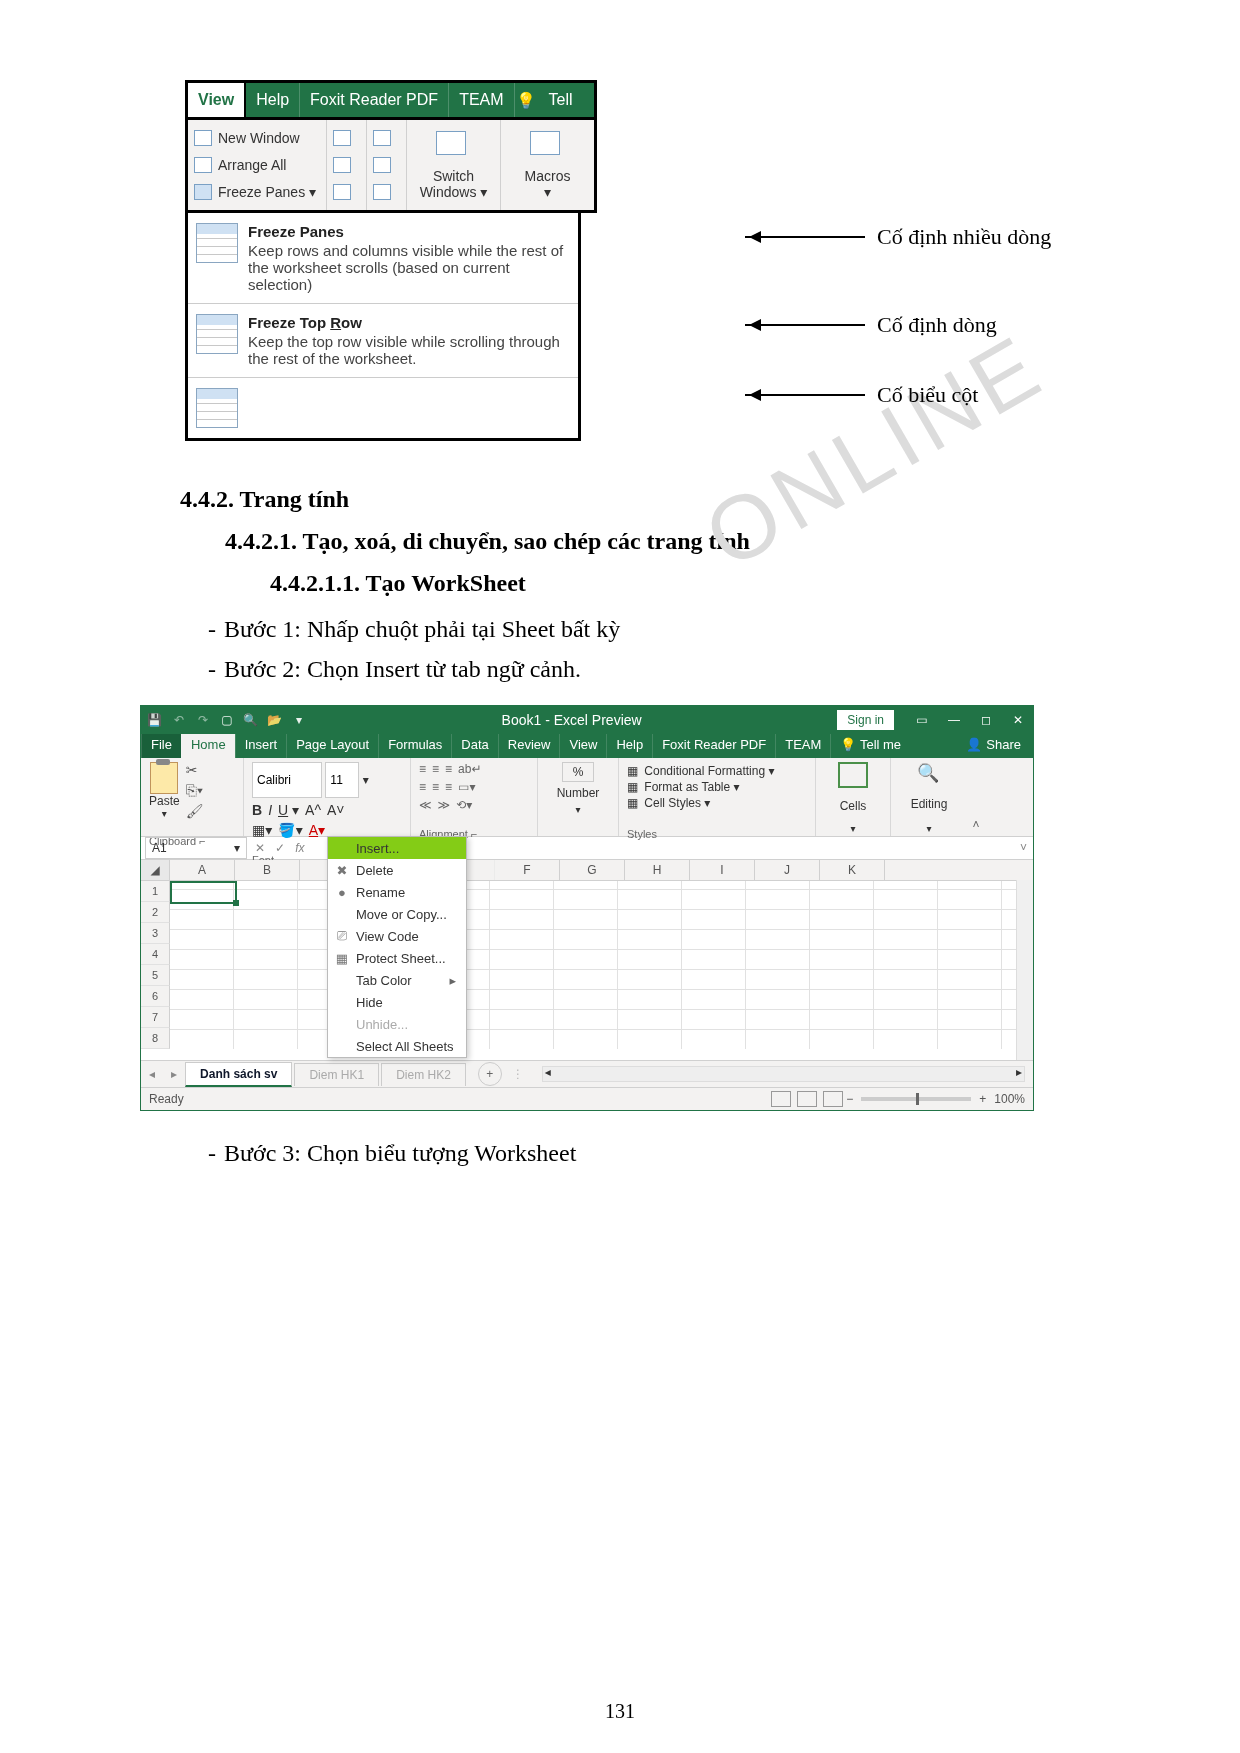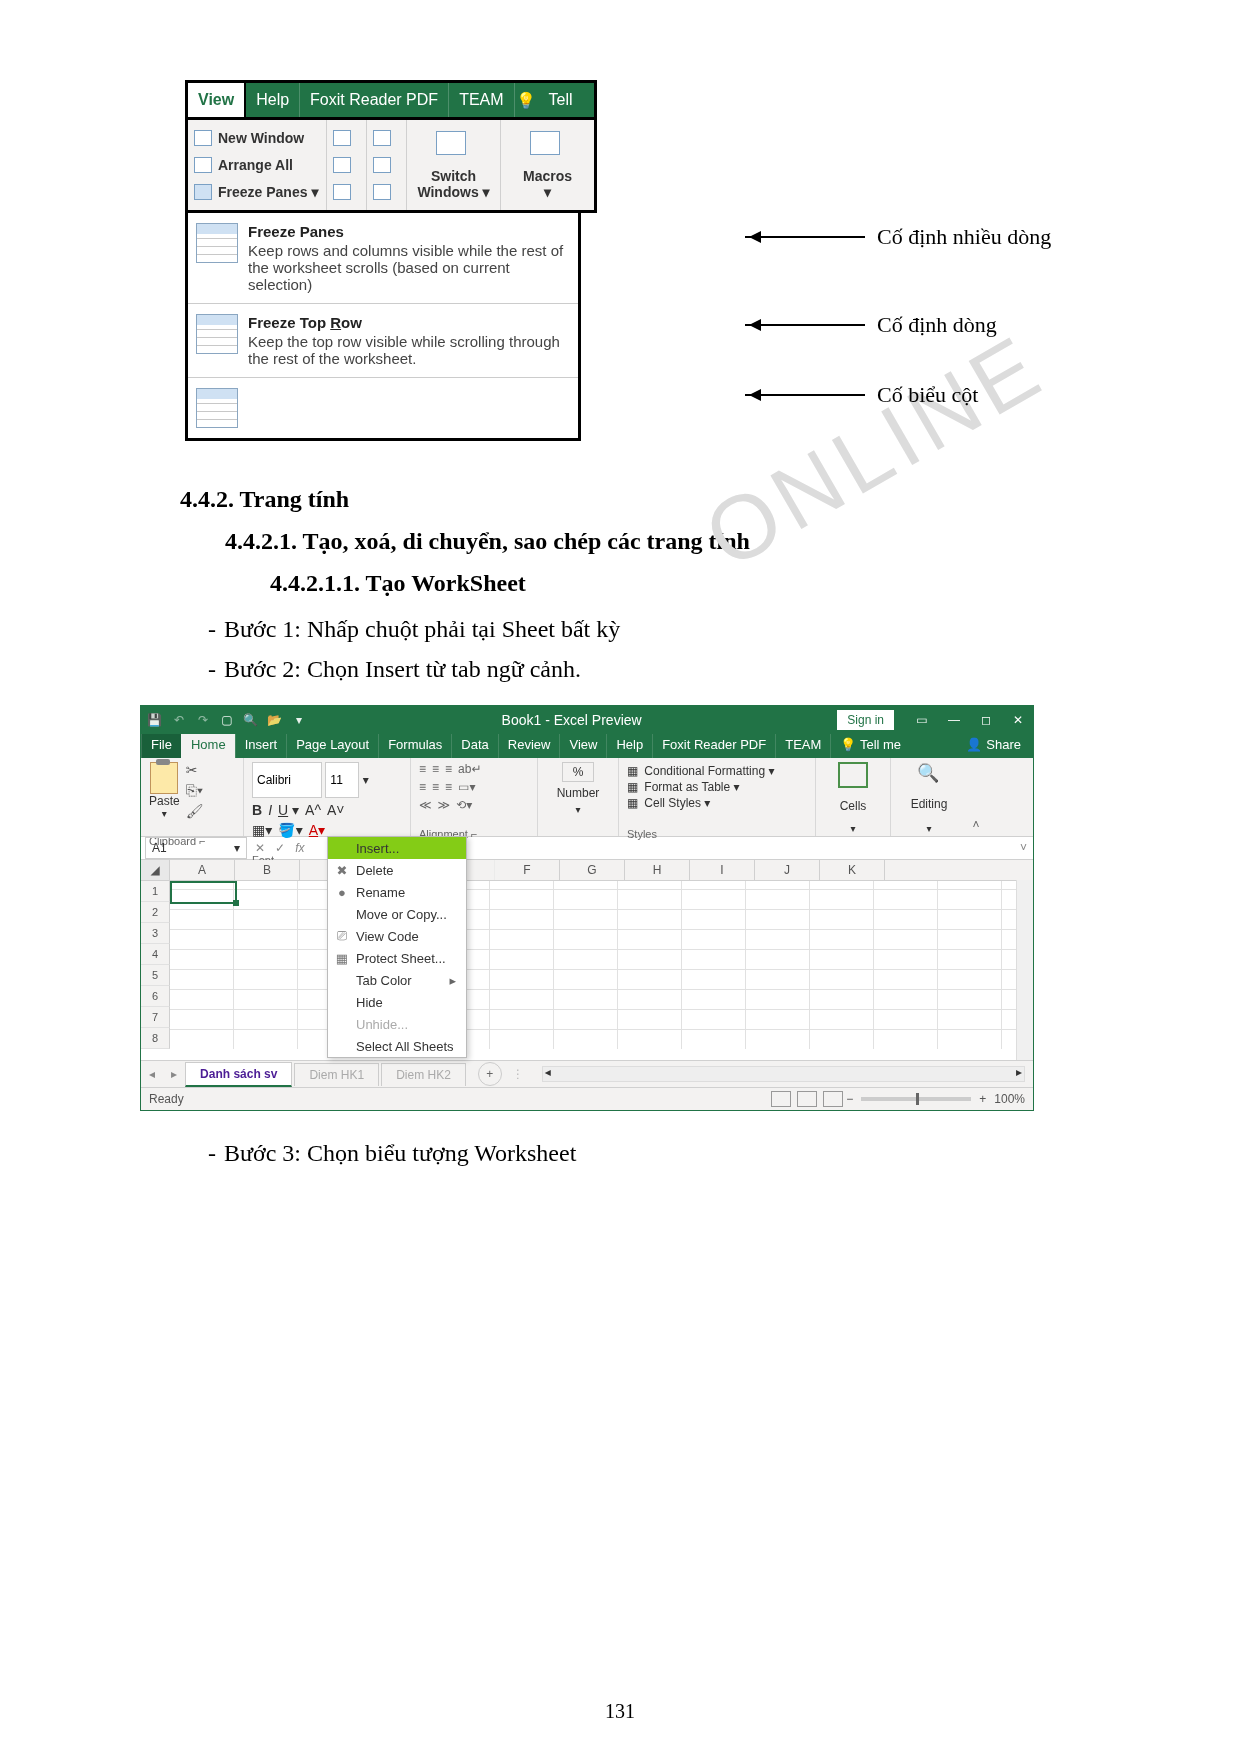--- a/index.html
+++ b/index.html
@@ -74,21 +74,20 @@
     height:90px;
   }
   .rb-col{
     border-right:1px solid #d0d0d0;
     display:flex;
     flex-direction:column;
     justify-content:space-around;
     padding:4px 6px;
     font-size:14px;
     color:#333;
-    font-weight:bold;
   }
   .rb-col.c1{width:140px}
   .rb-col.c2{width:30px}
   .rb-col.c3{width:30px}
   .rb-col.c4{width:90px;align-items:center}
   .rb-col.c5{width:90px;align-items:center;border-right:none}
   .mini-ico{
     display:inline-block;width:16px;height:14px;border:1px solid #7aa0c4;background:#fff;margin-right:6px;vertical-align:middle;
   }
   .rb-row{display:flex;align-items:center;white-space:nowrap}
@@ -214,21 +213,21 @@
     position:absolute;top:-24px;left:186px;width:138px;background:#fff;border:1px solid #bbb;box-shadow:2px 2px 6px rgba(0,0,0,.2);z-index:5;
   }
   .cm-item{display:flex;align-items:center;height:22px;padding:0 10px 0 28px;font-size:13px;color:#333;position:relative}
   .cm-item.sel{background:#84cc16}
   .cm-item .ico{position:absolute;left:6px;width:16px;text-align:center;color:#777;font-size:13px}
   .cm-item.dis{color:#aaa}
   .cm-item .arrow-r{margin-left:auto;color:#666}
   .sheet-tabs{height:26px;border-top:1px solid #d0d0d0;display:flex;align-items:center;background:#f3f2f1;font-size:12px}
   .sheet-tabs .nav{padding:0 8px;color:#888}
   .stab{height:22px;padding:0 14px;border:1px solid #ccc;border-bottom:none;background:#fff;margin-right:2px;display:flex;align-items:center}
-  .stab.active{color:#4c1d95;font-weight:600;border-bottom:2px solid #217346}
+  .stab.active{color:#0f172a;font-weight:600;border-bottom:2px solid #217346}
   .stab.dim{color:#aaa;background:#f3f2f1}
   .plus-sheet{width:22px;height:22px;border:1px solid #ccc;border-radius:50%;display:flex;align-items:center;justify-content:center;margin-left:10px;color:#666}
   .hscroll{flex:1;height:14px;margin:0 8px;background:#eee;border:1px solid #ddd;position:relative}
   .statusbar{height:22px;border-top:1px solid #d0d0d0;display:flex;align-items:center;background:#f3f2f1;font-size:12px;color:#555;padding:0 8px}
   .statusbar .sp{flex:1}
   .view-ico{width:18px;height:14px;border:1px solid #999;margin:0 3px;display:inline-block}
   .zoom-slider{width:110px;height:4px;background:#ccc;margin:0 8px;position:relative}
   .zoom-slider::before{content:'';position:absolute;left:50%;top:-4px;width:3px;height:12px;background:#666}
   
   .pageno{

